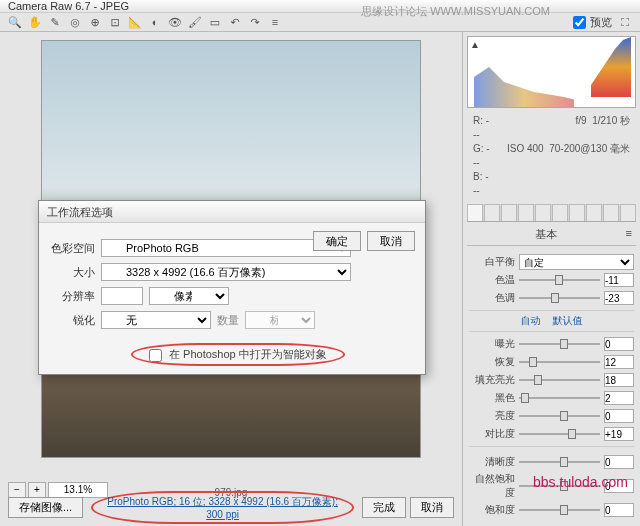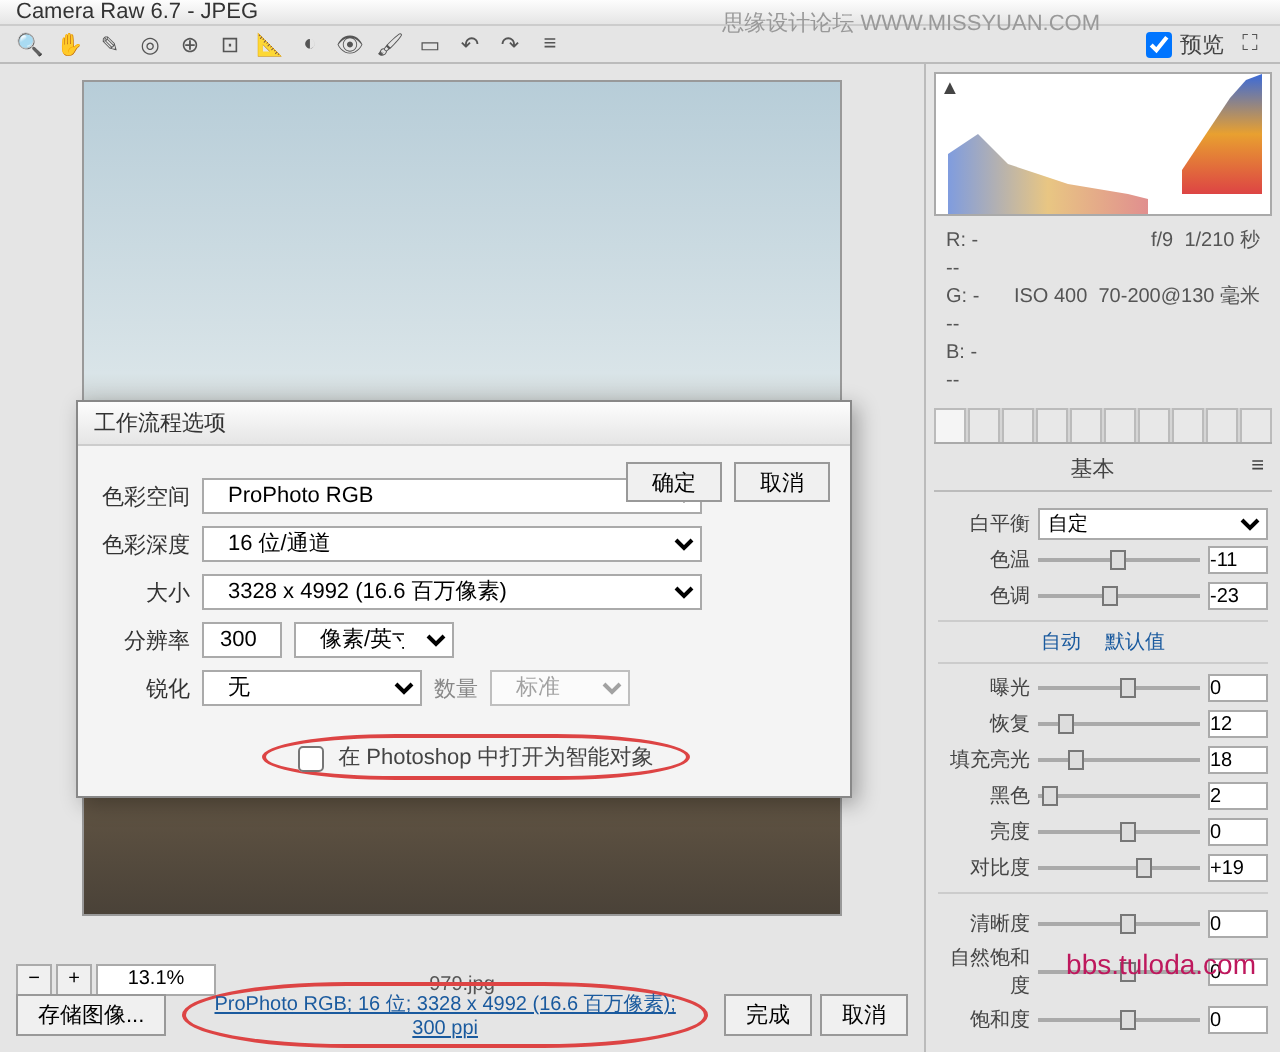--- a/index.html
+++ b/index.html
@@ -47,21 +47,21 @@
 .linkrow { display:flex; justify-content:center; gap:12px; padding:3px 0; border-top:1px solid #ccc; border-bottom:1px solid #ccc; margin:4px 0; }
 .linkrow span { color:#1a5a9e; font-size:10px; cursor:pointer; }
 .url-wm { position:absolute; bottom:38px; right:12px; color:#be185d; font-size:14px; font-family:Arial; }
 
 
 .dialog { position:absolute; top:168px; left:38px; width:388px; background:#f4f4f4; border:1px solid #888; box-shadow:3px 3px 10px rgba(0,0,0,0.3); z-index:10; }
 .dlg-title { height:22px; background:linear-gradient(#fdfdfd,#e5e5e5); border-bottom:1px solid #ccc; padding:0 8px; line-height:22px; font-size:11px; color:#333; }
 .dlg-body { padding:10px 8px 8px 8px; }
 .drow { display:flex; align-items:center; margin:6px 0; gap:6px; }
 .drow .dlabel { width:48px; text-align:right; font-size:11px; color:#333; }
-.drow select, .drow input[type=text] { height:18px; border:1px solid #aaa; background:#fff; font-size:11px; padding:0 8px; }
+.drow select, .drow input[type=text] { height:18px; border:1px solid #aaa; background:#fff; font-size:11px; padding:0 20px; }
 .dlg-btns { position:absolute; top:30px; right:10px; display:flex; flex-direction:row; gap:6px; }
 .dlg-btns button { width:48px; height:20px; font-size:11px; background:#f0f0f0; border:1px solid #999; }
 .smartobj { text-align:center; margin-top:8px; font-size:11px; color:#444; border:2px solid #d44; border-radius:50%/80%; display:inline-block; padding:2px 16px; margin-left:84px; }
 .smartobj input { vertical-align:middle; margin-right:4px; }
 </style>
 </head>
 <body>
 
 <div class="window">
   <div class="titlebar">
@@ -116,24 +116,20 @@
         <div class="dlg-body">
           <div class="dlg-btns">
             <button>确定</button>
             <button>取消</button>
           </div>
           <div class="drow">
             <span class="dlabel">色彩空间</span>
             <select style="width:250px"><option>ProPhoto RGB</option></select>
           </div>
           <div class="drow">
-            <span class="dlabel">色彩深度</span>
-            <select style="width:250px"><option>16 位/通道</option></select>
-          </div>
-          <div class="drow">
             <span class="dlabel">大小</span>
             <select style="width:250px"><option>3328 x 4992 (16.6 百万像素)</option></select>
           </div>
           <div class="drow">
             <span class="dlabel">分辨率</span>
             <input type="text" style="width: 40px;" value="300">
             <select style="width:80px"><option>像素/英寸</option></select>
           </div>
           <div class="drow">
             <span class="dlabel">锐化</span>

